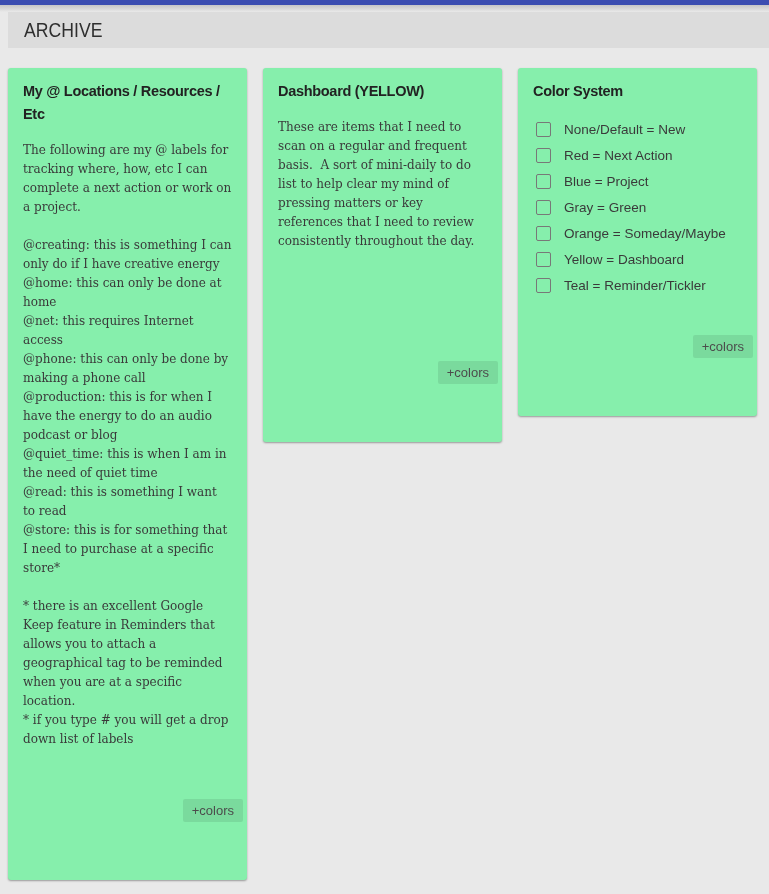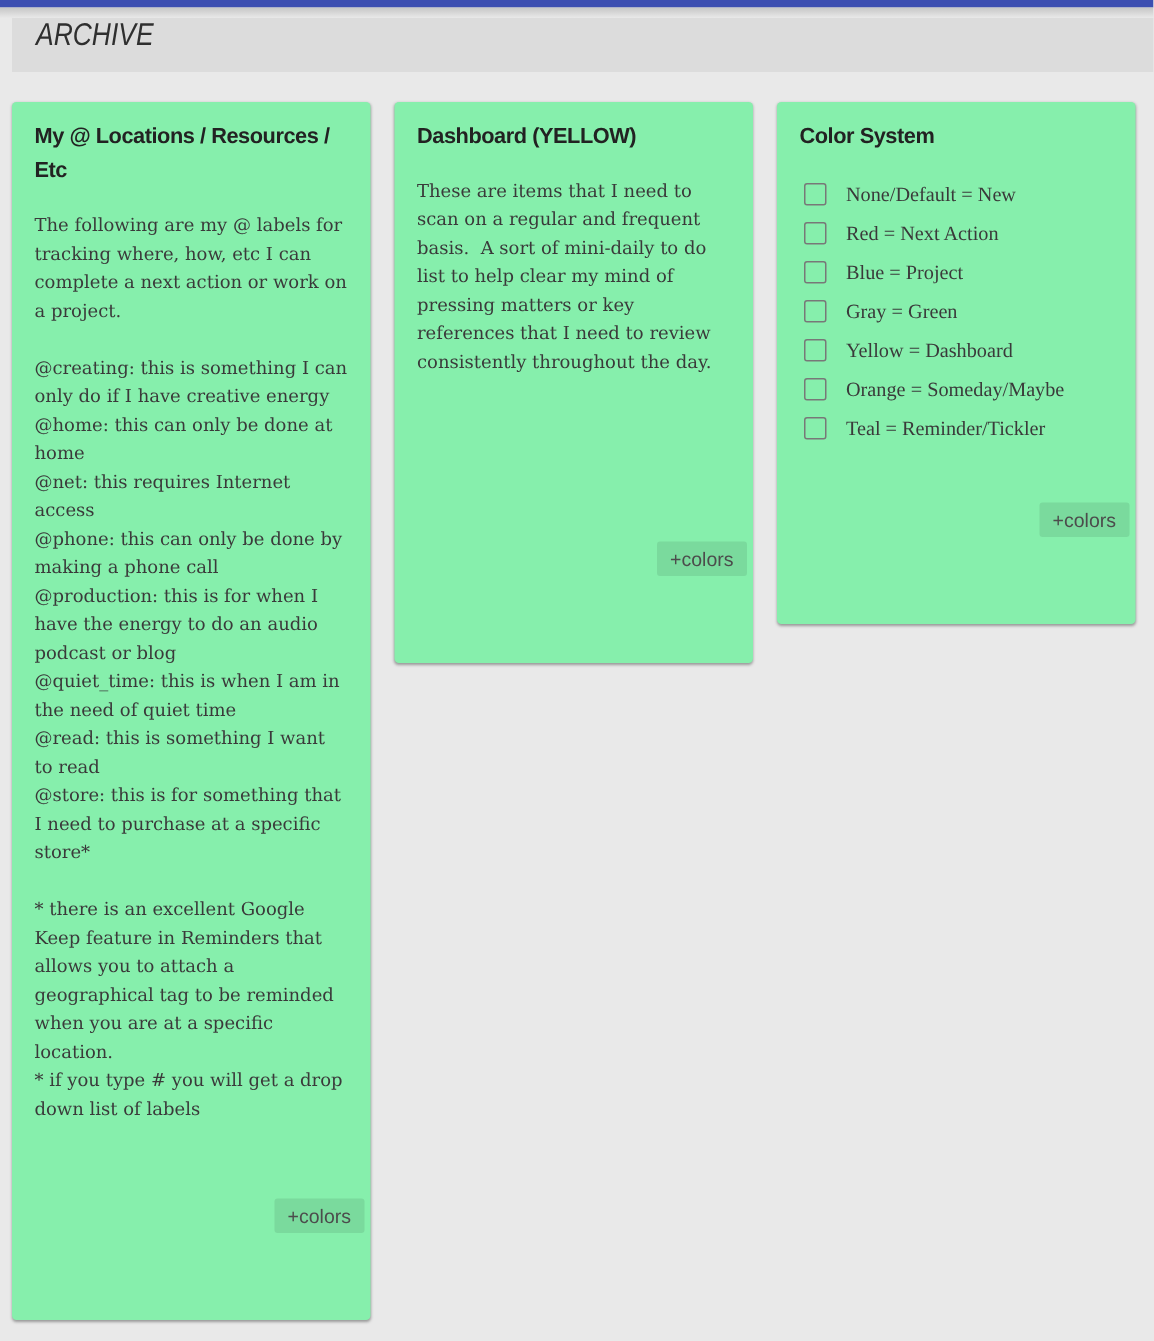--- a/index.html
+++ b/index.html
@@ -7,21 +7,21 @@
     width:769px;height:894px;overflow:hidden;
     background:#e9e9e9;
     font-family:"Liberation Sans",sans-serif;
   }
   
   .topbar{height:5px;background:#3c4eb1;}
   .topbar-shadow{height:7px;background:linear-gradient(#c6c6c6,#e9e9e9);}
   
   .header{
     margin-left:8px;height:36px;background:#dcdcdc;
-    display:flex;font-style:italic;
+    display:flex;align-items:center;
   }
   .header-title{
     margin-left:16px;font-size:21px;color:#2f2f2f;
     display:inline-block;transform:scaleX(0.84);transform-origin:0 50%;
     letter-spacing:0;
   }
   
   .board{
     margin:20px 8px 0;display:flex;gap:16px;align-items:flex-start;
   }
@@ -47,21 +47,21 @@
   .checklist{margin-top:17px;}
   .check-row{
     display:flex;align-items:center;padding-left:18px;margin-bottom:7px;
   }
   .checkbox{
     width:15px;height:15px;box-sizing:border-box;flex:0 0 15px;
     border:1.5px solid #787878;border-radius:2px;background:transparent;
     margin-right:13px;cursor:pointer;
   }
   .check-label{
-    font-family:Liberation Serif, serif;font-size:13.5px;line-height:19px;color:#3a3a3a;
+    font-family:Liberation Sans, sans-serif;font-size:13.5px;line-height:19px;color:#3a3a3a;
   }
   .colors-row{
     margin-top:auto;align-self:flex-end;margin-right:4px;margin-bottom:58px;
   }
   .colors-btn{
     display:inline-block;background:rgba(0,0,0,0.085);
     border:none;border-radius:2px;padding:4px 9px;
     font-family:"Liberation Sans",sans-serif;font-size:13px;color:#4c4c4c;
     cursor:pointer;
   }
@@ -120,25 +120,25 @@
       <div class="check-row">
         <span class="checkbox"></span>
         <span class="check-label">Blue = Project</span>
       </div>
       <div class="check-row">
         <span class="checkbox"></span>
         <span class="check-label">Gray = Green</span>
       </div>
       <div class="check-row">
         <span class="checkbox"></span>
-        <span class="check-label">Yellow = Dashboard</span>
+        <span class="check-label">Orange = Someday/Maybe</span>
       </div>
       <div class="check-row">
         <span class="checkbox"></span>
-        <span class="check-label">Orange = Someday/Maybe</span>
+        <span class="check-label">Yellow = Dashboard</span>
       </div>
       <div class="check-row">
         <span class="checkbox"></span>
         <span class="check-label">Teal = Reminder/Tickler</span>
       </div>
     </div>
     <div class="colors-row">
       <button class="colors-btn">+colors</button>
     </div>
   </div>

